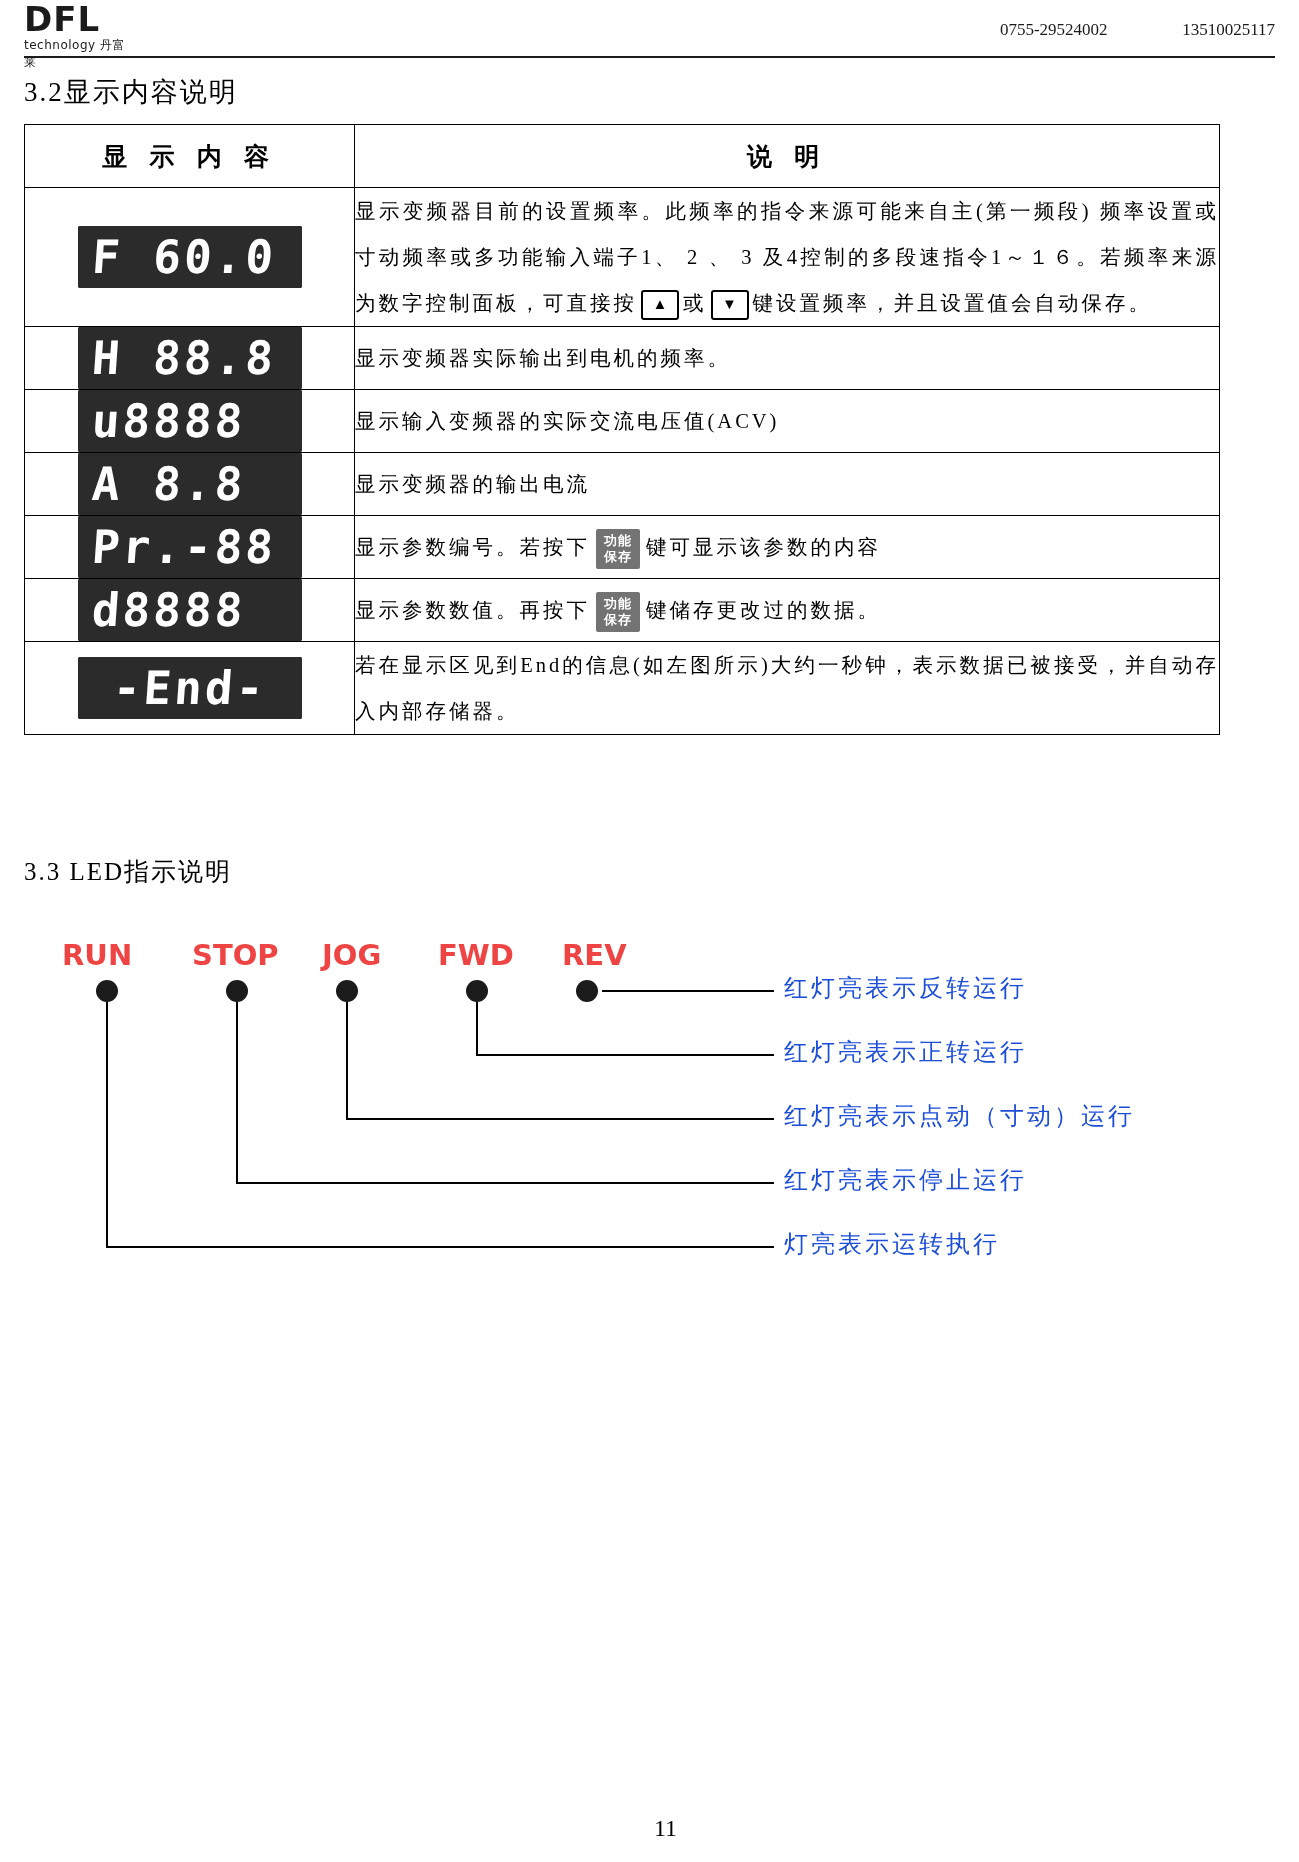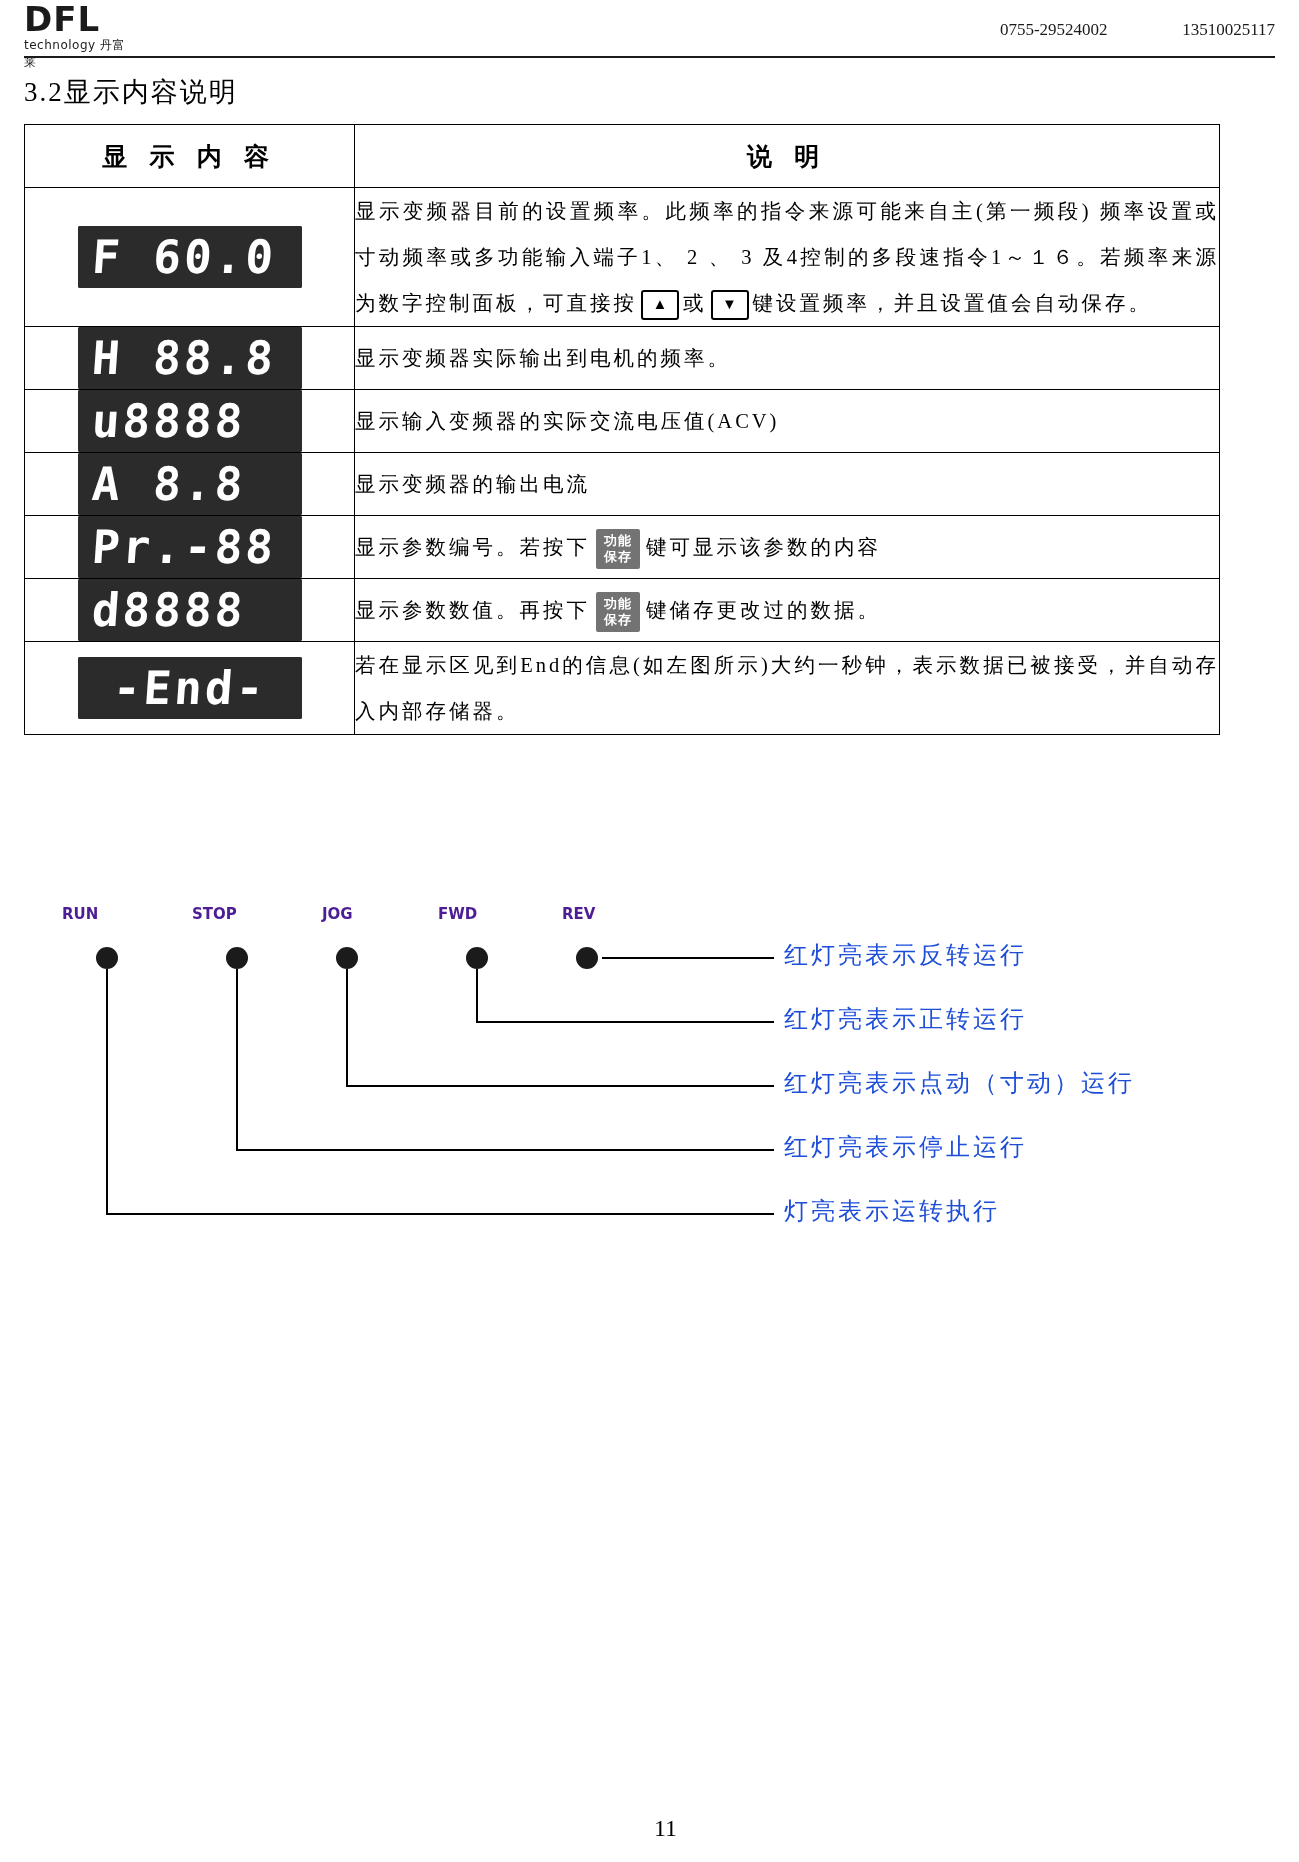--- a/index.html
+++ b/index.html
@@ -167,22 +167,22 @@
   .led-area {
     position: relative;
     width: 1251px;
     height: 340px;
     margin-top: 26px;
   }
   .led-label {
     position: absolute;
     font-family: "DejaVu Sans", sans-serif;
     font-weight: bold;
-    font-size: 15px;
-    color: #4c1d95;
+    font-size: 29px;
+    color: #ef4444;
   }
   .led-dot {
     position: absolute;
     width: 22px;
     height: 22px;
     border-radius: 50%;
     background: #1b1b1b;
   }
   .led-note {
     position: absolute;
@@ -292,20 +292,21 @@
       <tr>
         <td class="lcd-cell">
           <span class="lcd w-end"><span class="lcd-seg">-End-</span></span>
         </td>
         <td class="desc">若在显示区见到End的信息(如左图所示)大约一秒钟，表示数据已被接受，并自动存入内部存储器。</td>
       </tr>
     </tbody>
   </table>
 
   <div style="height:120px"></div>
+  <div class="sec-title-2">3.3  LED指示说明</div>
 
   <div class="led-area">
 
     <div class="led-label" style="left:38px;  top:24px;">RUN</div>
     <div class="led-label" style="left:168px; top:24px;">STOP</div>
     <div class="led-label" style="left:298px; top:24px;">JOG</div>
     <div class="led-label" style="left:414px; top:24px;">FWD</div>
     <div class="led-label" style="left:538px; top:24px;">REV</div>
 
     <div class="led-dot" style="left:72px;  top:66px;"></div>

